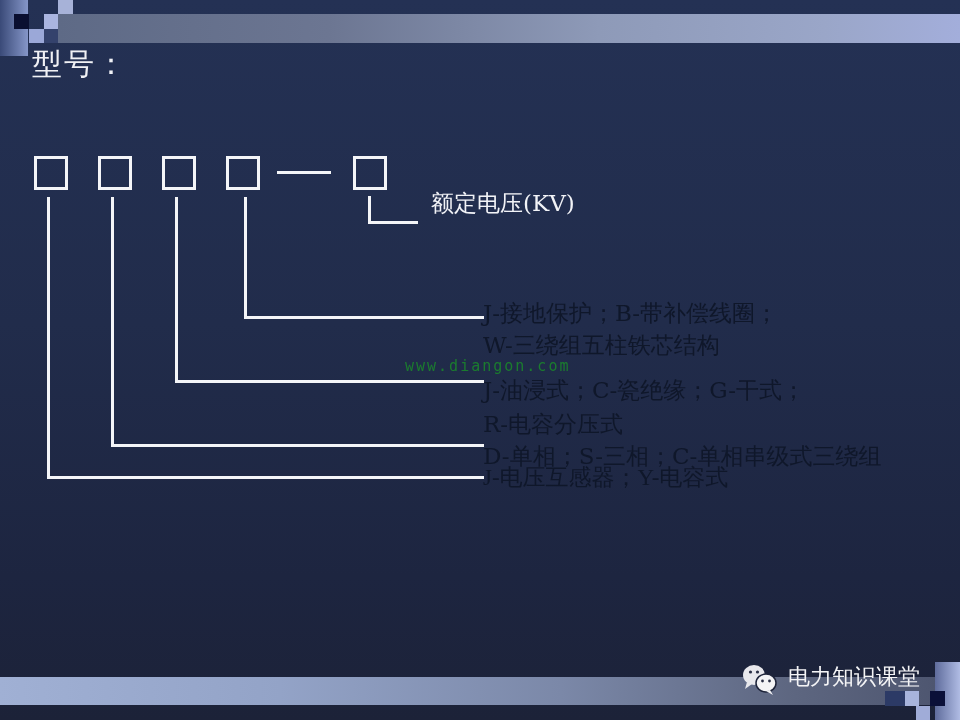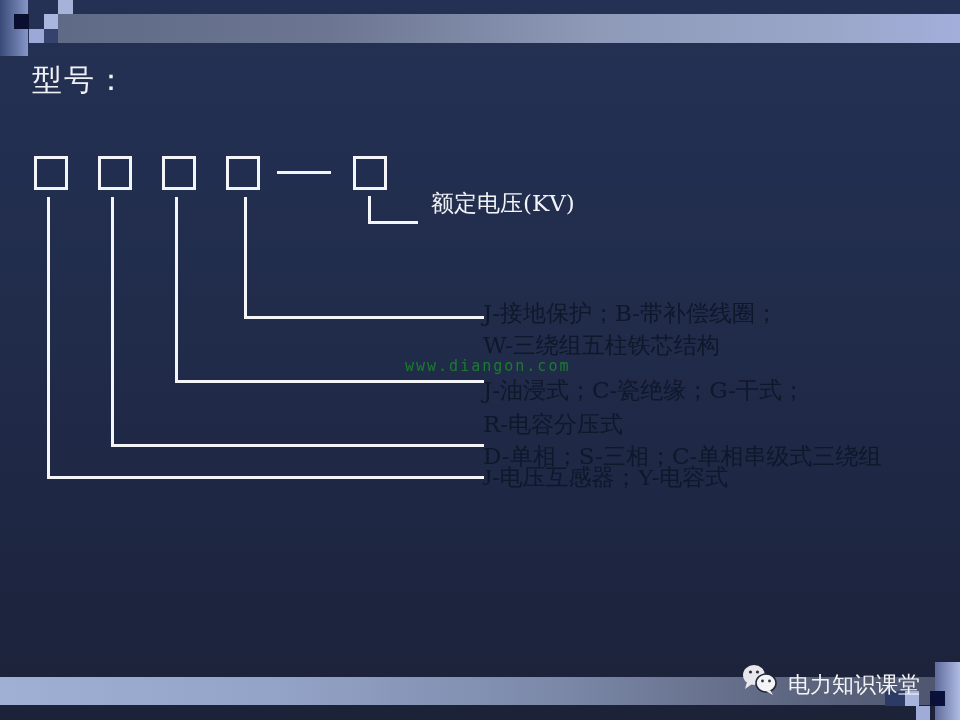--- a/index.html
+++ b/index.html
@@ -19,34 +19,34 @@
     left:0; top:677px; width:935px; height:28px;
     background: linear-gradient(90deg, #a0b0d4 0%, #93a3c7 30%, #7b88a8 60%, #5d6680 85%, #4e5670 100%);
   }
   .sq { position:absolute; }
   .box {
     position:absolute; width:28px; height:28px;
     border:3px solid #f4f5f8; box-sizing:content-box;
   }
   .line { position:absolute; background:#f4f5f8; }
   .title {
-    left:32px; top:60px; font-size:30px; letter-spacing:2px;
+    left:32px; top:44px; font-size:30px; letter-spacing:2px;
     font-family: Liberation Serif, serif; color:#f0f1f5;
   }
   .desc {
     position:absolute; left:483px; font-size:23px; white-space:nowrap; color:#0f172a;
     line-height:30px;
   }
   .rated { left:431px; top:188px; font-size:23px; white-space:nowrap; }
   .watermark {
     left:405px; top:349px; font-size:15px; color:#1a8a2a; letter-spacing:2px;
     font-family:"DejaVu Sans Mono", "Liberation Mono", monospace; opacity:0.85;margin-top:8px;
   }
   .brand {
-    left:740px; top:662px; display:flex; align-items:flex-end; gap:8px;
+    left:740px; top:662px; display:flex; align-items:flex-start; gap:8px;
   }
   .brand-text {
     font-family:"DejaVu Sans", "Liberation Sans", sans-serif; font-size:22px; color:#f4f4f6;
   }
 </style>
 </head>
 <body>
 
 <div class="sq" style="left:0;top:0;width:28px;height:56px;background:linear-gradient(90deg,#3a4a78,#8596c8);"></div>
 <div class="sq" style="left:14px;top:14px;width:15px;height:15px;background:#0a0f30;"></div>

